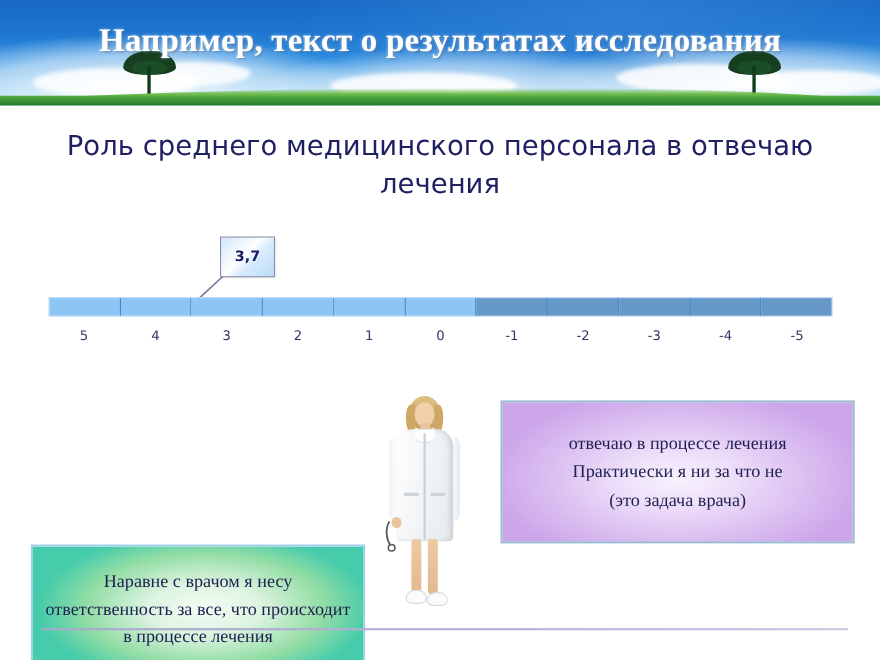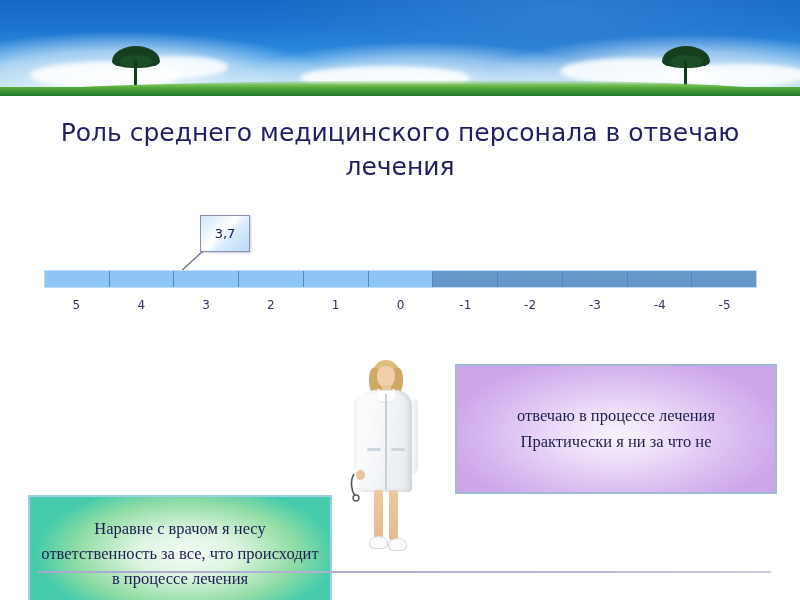--- a/index.html
+++ b/index.html
@@ -107,21 +107,21 @@
     border: 1px solid #8e8fae;
     background: linear-gradient(135deg, #cfe6fb 0%, #ffffff 45%, #d9ecfd 60%, #b9dcf8 100%);
     box-shadow: 1px 1px 2px rgba(90,90,120,0.35);
     display: flex;
     align-items: center;
     justify-content: center;
   }
   #callout-value {
     font-family: "DejaVu Sans", sans-serif;
     font-size: 13px;
-    font-weight: 400;
+    font-weight: 700;
     color: #191960;
   }
   #callout-leader {
     position: absolute;
     left: 172px; top: 248px;
     width: 36px; height: 30px;
     overflow: visible;
   }
 
   
@@ -315,20 +315,21 @@
   </div>
   <div class="tree" style="left:660px;">
     <div class="canopy"></div>
       <div class="canopy2"></div>
       <div class="trunk"></div>
   </div>
 
   <div class="grass"></div>
   <div class="grass2"></div>
 
+  <div id="banner-title">Например, текст о результатах исследования</div>
 </div>
 
 <div id="slide-title">Роль среднего медицинского персонала в отвечаю лечения</div>
 
 <svg id="callout-leader" viewBox="0 0 36 30">
   <line x1="32" y1="2" x2="6" y2="26" stroke="#6e6e96" stroke-width="1.3"></line>
 </svg>
 <div id="callout-box">
   <span id="callout-value">3,7</span>
 </div>
@@ -387,16 +388,17 @@
 </div>
 
 <div id="box-green" class="callout-text" style="background: radial-gradient(150px 70px at 52% 50%, rgb(244, 252, 245) 0%, rgb(221, 244, 225) 34%, rgb(147, 221, 165) 72%, rgb(70, 204, 170) 100%); border-color: rgb(159, 210, 234); margin-top: 48px;">
   <span class="txt">Наравне с врачом я несу ответственность  за все, что происходит в процессе лечения</span>
 </div>
 
 <div id="box-purple" class="callout-text" style="background: radial-gradient(170px 80px at 50% 55%, rgb(248, 242, 254) 0%, rgb(237, 222, 249) 32%, rgb(222, 196, 242) 62%, rgb(205, 166, 234) 100%); border-color: rgb(159, 186, 214);">
   <div>
     <div class="txt">отвечаю в процессе лечения</div>
     <div class="txt">Практически я ни за что не</div>
+    <div class="txt">(это задача врача)</div>
   </div>
 </div>
 
 <div id="footer-rule"></div>
 
 </body></html>

